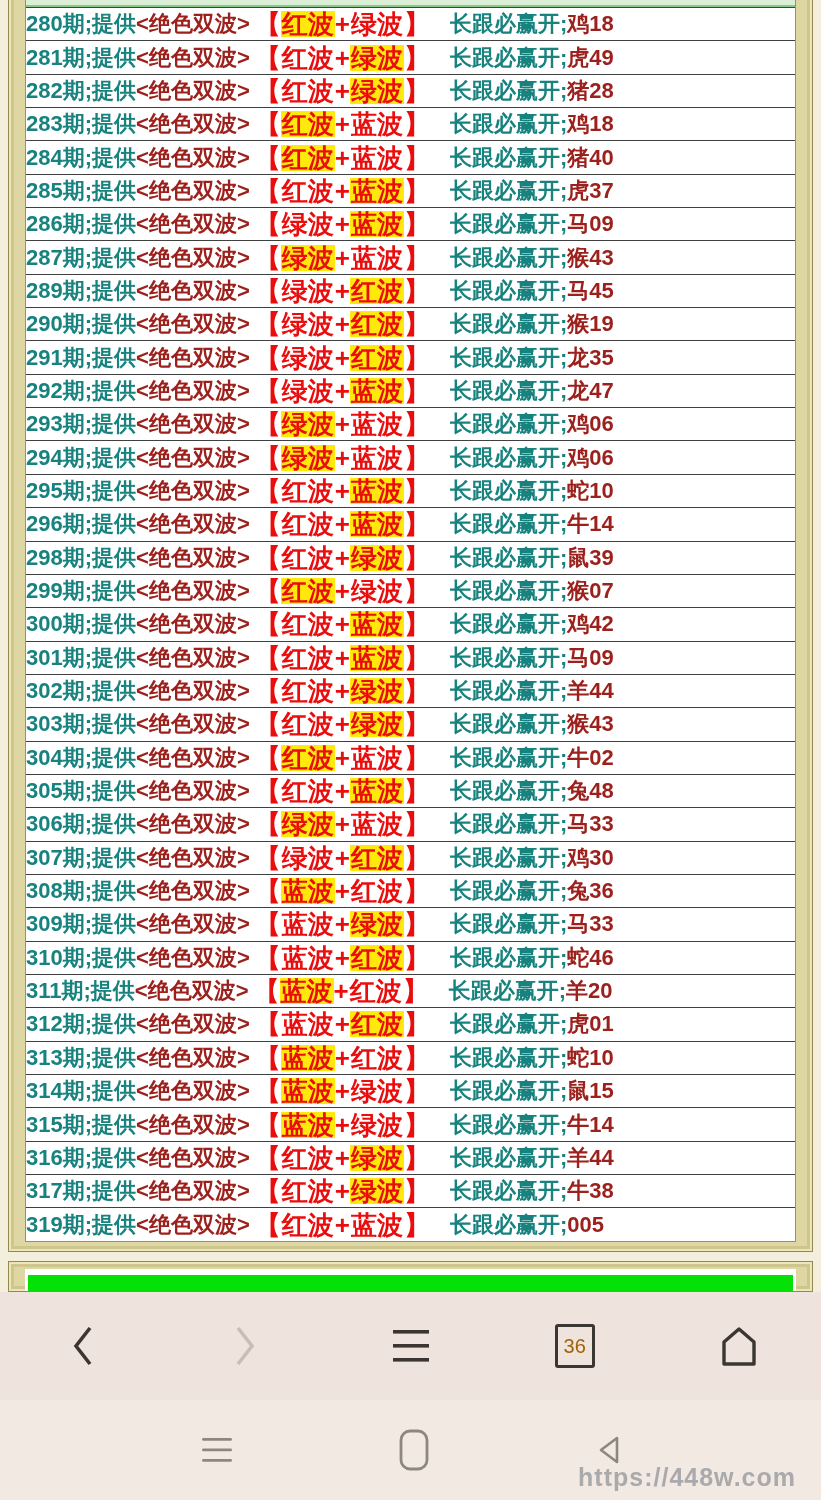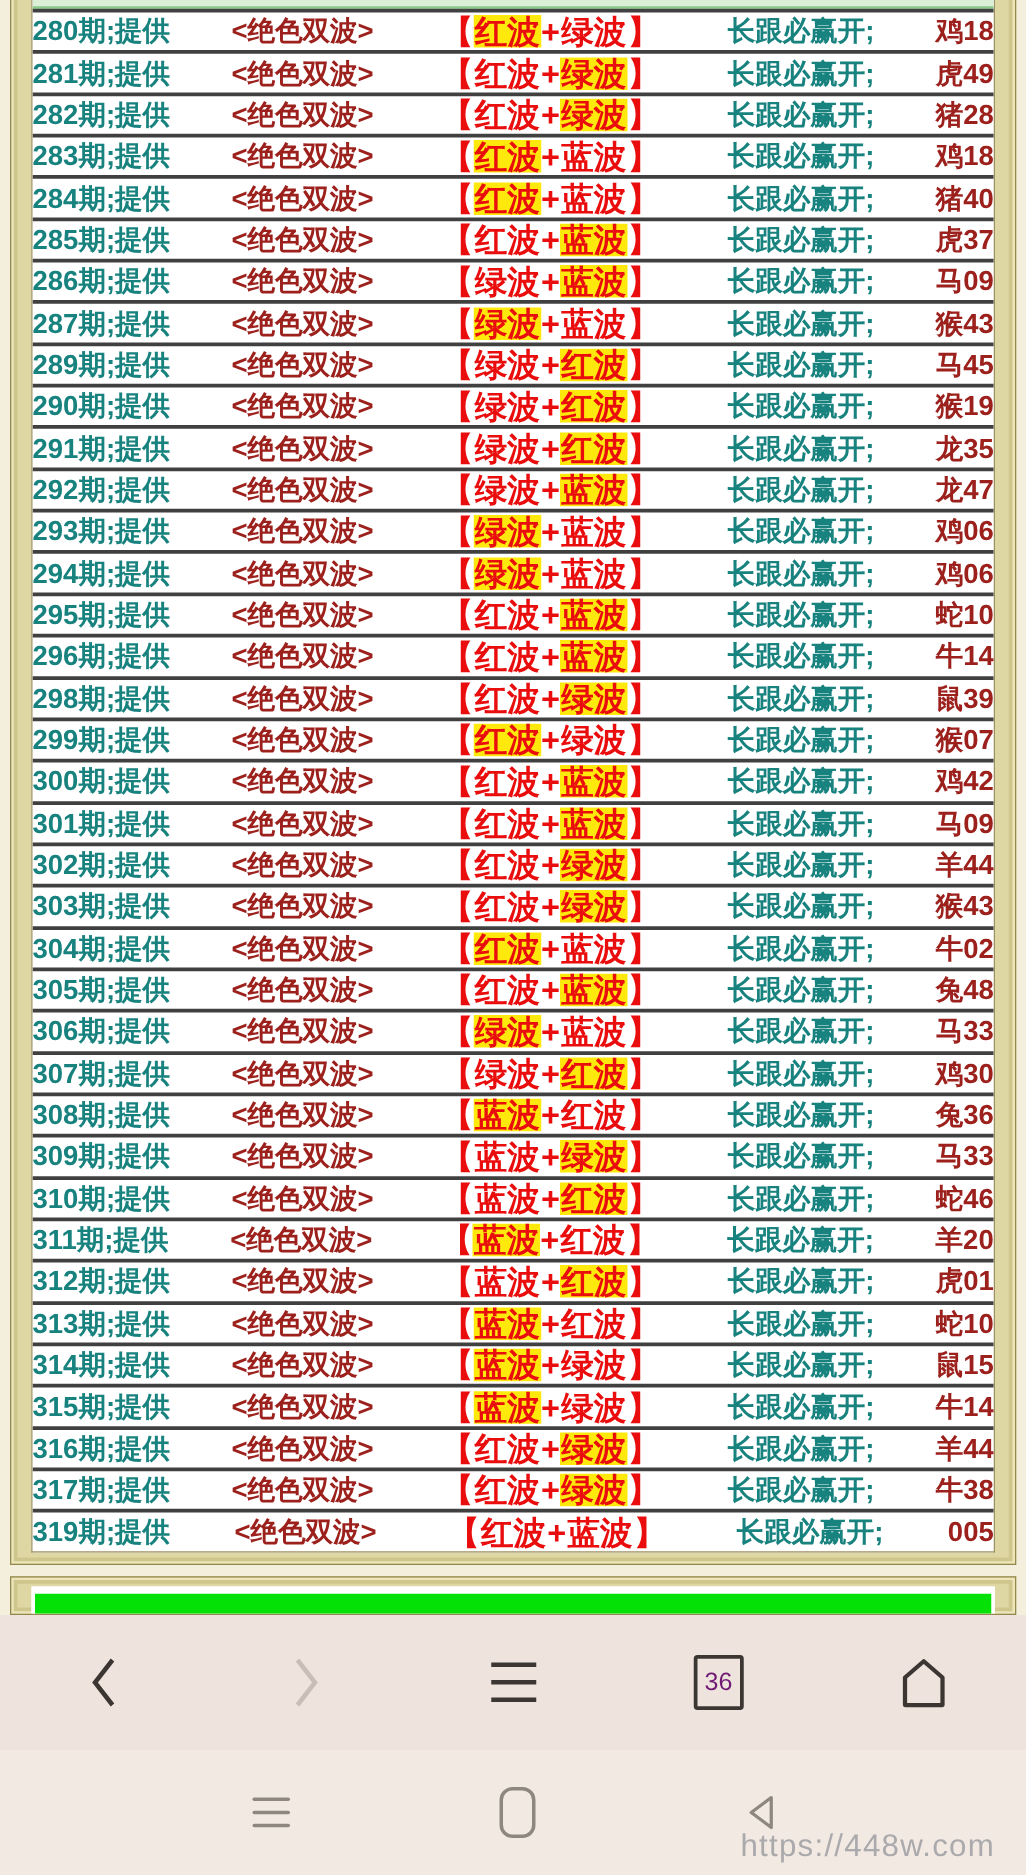--- a/index.html
+++ b/index.html
@@ -15,55 +15,55 @@
     box-shadow:inset 0 0 0 2px #ece6ba, inset 0 0 0 5px #cfc68e;
   }
   .main-frame{top:-20px;height:1272px;padding:0 16px 9px;}
   .rows-wrap{
     width:100%;height:100%;background:#ffffff;display:flex;flex-direction:column;
     overflow:hidden;border-left:1px solid #9c9164;border-right:1px solid #9c9164;
     border-bottom:1px solid #9c9164;box-sizing:border-box;
   }
   .prev-strip{height:24px;flex:none;background:#daefd5;border-bottom:2px solid #8bc98b;}
   .row{
-    flex:1;display:flex;align-items:center;justify-content:space-between;
-    border-top:3px solid #404040;white-space:nowrap;
+    flex:1;display:flex;align-items:center;justify-content:flex-start;
+    border-top:1px solid #404040;white-space:nowrap;
     font-weight:bold;font-size:22px;line-height:1;
   }
   .row:first-of-type{border-top:none;}
   .t-teal{color:#17827e;}
   .t-maroon{color:#9c211d;}
   .bracket{color:#ea0d0d;font-size:26px;font-weight:bold;margin:0 2px 0 5px;display:flex;align-items:center;}
   .bracket .w{color:#ea0d0d;padding:0 1px;}
   .bracket .hl{background:#ffe90c;}
-  .row .tail{margin-left:3px;}
+  .row .tail{margin-left:18px;}
   
   .banner-frame{top:1261px;height:31px;padding:7px 16px 0;overflow:hidden;}
   .banner-inner{width:100%;height:100%;background:#ffffff;padding:6px 3px 0;box-sizing:border-box;}
   .green-banner{width:100%;height:100%;background:#04e106;}
   
   .browser-nav{
     position:absolute;left:0;top:1292px;width:821px;height:108px;
     background:#efe3dd;display:flex;z-index:5;
   }
   .nav-cell{flex:1;display:flex;align-items:center;justify-content:center;}
   .tab-box{
     width:34px;height:38px;border:3px solid #3b3632;border-radius:3px;
     display:flex;align-items:center;justify-content:center;
-    font-size:20px;color:#701a75;background:transparent;
+    font-size:20px;color:#a16207;background:transparent;
   }
   
   .system-nav{
     position:absolute;left:0;top:1400px;width:821px;height:100px;
     background:#f2e9e3;display:flex;align-items:center;justify-content:center;
     gap:166px;z-index:5;
   }
   .watermark{
     position:absolute;right:25px;bottom:8px;z-index:6;
-    font-size:25px;font-weight:normal;color:#aaa9ac;letter-spacing:1px;
+    font-size:25px;font-weight:bold;color:#aaa9ac;letter-spacing:1px;
   }
   svg{display:block;}
 </style>
 </head>
 <body>
 
 <div class="frame main-frame">
   <div class="rows-wrap">
     <div class="prev-strip"></div>
 

